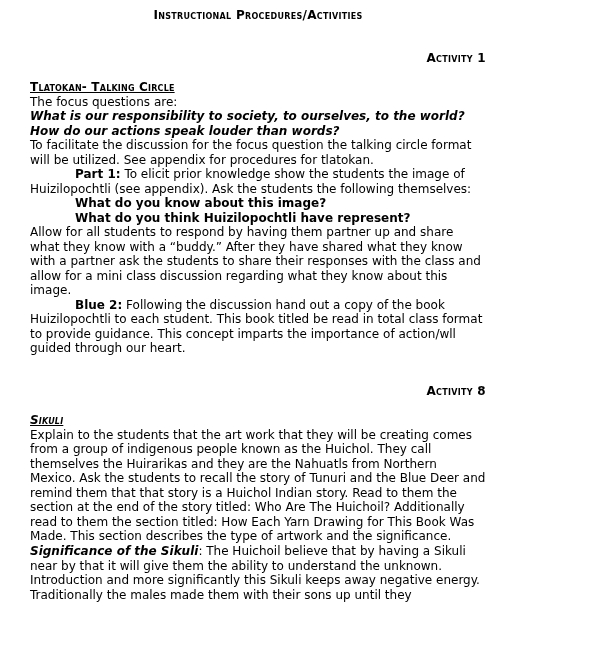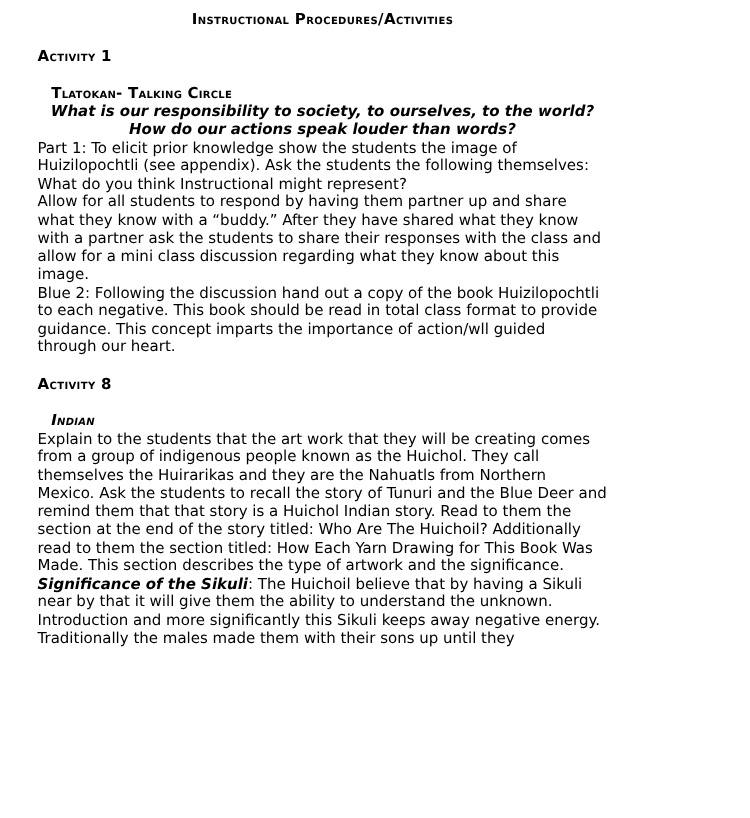--- a/index.html
+++ b/index.html
@@ -19,59 +19,62 @@
     background: #ffffff;
   }
   p { margin: 0; }
   .doc-title {
     text-align: center;
     font-weight: bold;
     font-variant: small-caps;
     letter-spacing: 0.3px;
   }
   .activity-heading {
-    text-align: left;
+    text-align: right;
     font-weight: bold;
     font-variant: small-caps;
-    margin: 15px 0 15px 0;
+    margin: 28px 0 15px 0;
     letter-spacing: 0.3px;
   }
   .section-heading {
     font-weight: bold;
     font-variant: small-caps;
+    text-decoration: underline;
     letter-spacing: 0.2px;
-    margin-left: 11px;
   }
   .section-heading.italic { font-style: italic; }
-  .b  { font-weight: normal; }
-  .bi { font-weight: bold; font-style: italic; text-align: center; }
+  .b  { font-weight: bold; margin-left: 45px; }
+  .bi { font-weight: bold; font-style: italic; }
 </style>
 </head>
 <body>
 
 <div class="page">
 
   <div class="doc-title">Instructional Procedures/Activities</div>
 
   <div class="activity-heading">Activity 1</div>
 
   <div class="section">
     <div class="section-heading">Tlatokan- Talking Circle</div>
+    <p>The focus questions are:</p>
     <p class="bi">What is our responsibility to society, to ourselves, to the world? How do our actions speak louder than words?</p>
+    <p>To facilitate the discussion for the focus question the talking circle format will be utilized. See appendix for procedures for tlatokan.</p>
   </div>
 
 
   <div class="section">
     <p><span class="b">Part 1:</span><span> To elicit prior knowledge show the students the image of Huizilopochtli (see appendix). Ask the students the following themselves:</span></p>
-    <p class="b">What do you think Instructional might represent?</p>
+    <p class="b">What do you know about this image?</p>
+    <p class="b">What do you think Huizilopochtli have represent?</p>
     <p>Allow for all students to respond by having them partner up and share what they know with a “buddy.” After they have shared what they know with a partner ask the students to share their responses with the class and allow for a mini class discussion regarding what they know about this image.</p>
-    <p><span class="b">Blue 2:</span><span> Following the discussion hand out a copy of the book Huizilopochtli to each negative. This book should be read in total class format to provide guidance. This concept imparts the importance of action/wll guided through our heart.</span></p>
+    <p><span class="b">Blue 2:</span><span> Following the discussion hand out a copy of the book Huizilopochtli to each student. This book titled be read in total class format to provide guidance. This concept imparts the importance of action/wll guided through our heart.</span></p>
   </div>
 
   <div class="activity-heading">Activity 8</div>
 
   <div class="section">
-    <div class="section-heading italic">Indian</div>
+    <div class="section-heading italic">Sikuli</div>
     <p>Explain to the students that the art work that they will be creating comes from a group of indigenous people known as the Huichol. They call themselves the Huirarikas and they are the Nahuatls from Northern Mexico. Ask the students to recall the story of Tunuri and the Blue Deer and remind them that that story is a Huichol Indian story. Read to them the section at the end of the story titled: Who Are The Huichoil? Additionally read to them the section titled: How Each Yarn Drawing for This Book Was Made. This section describes the type of artwork and the significance.</p>
     <p><span class="bi">Significance of the Sikuli</span><span>: The Huichoil believe that by having a Sikuli near by that it will give them the ability to understand the unknown. Introduction and more significantly this Sikuli keeps away negative energy. Traditionally the males made them with their sons up until they</span></p>
   </div>
 
 </div>
 
 </body></html>

